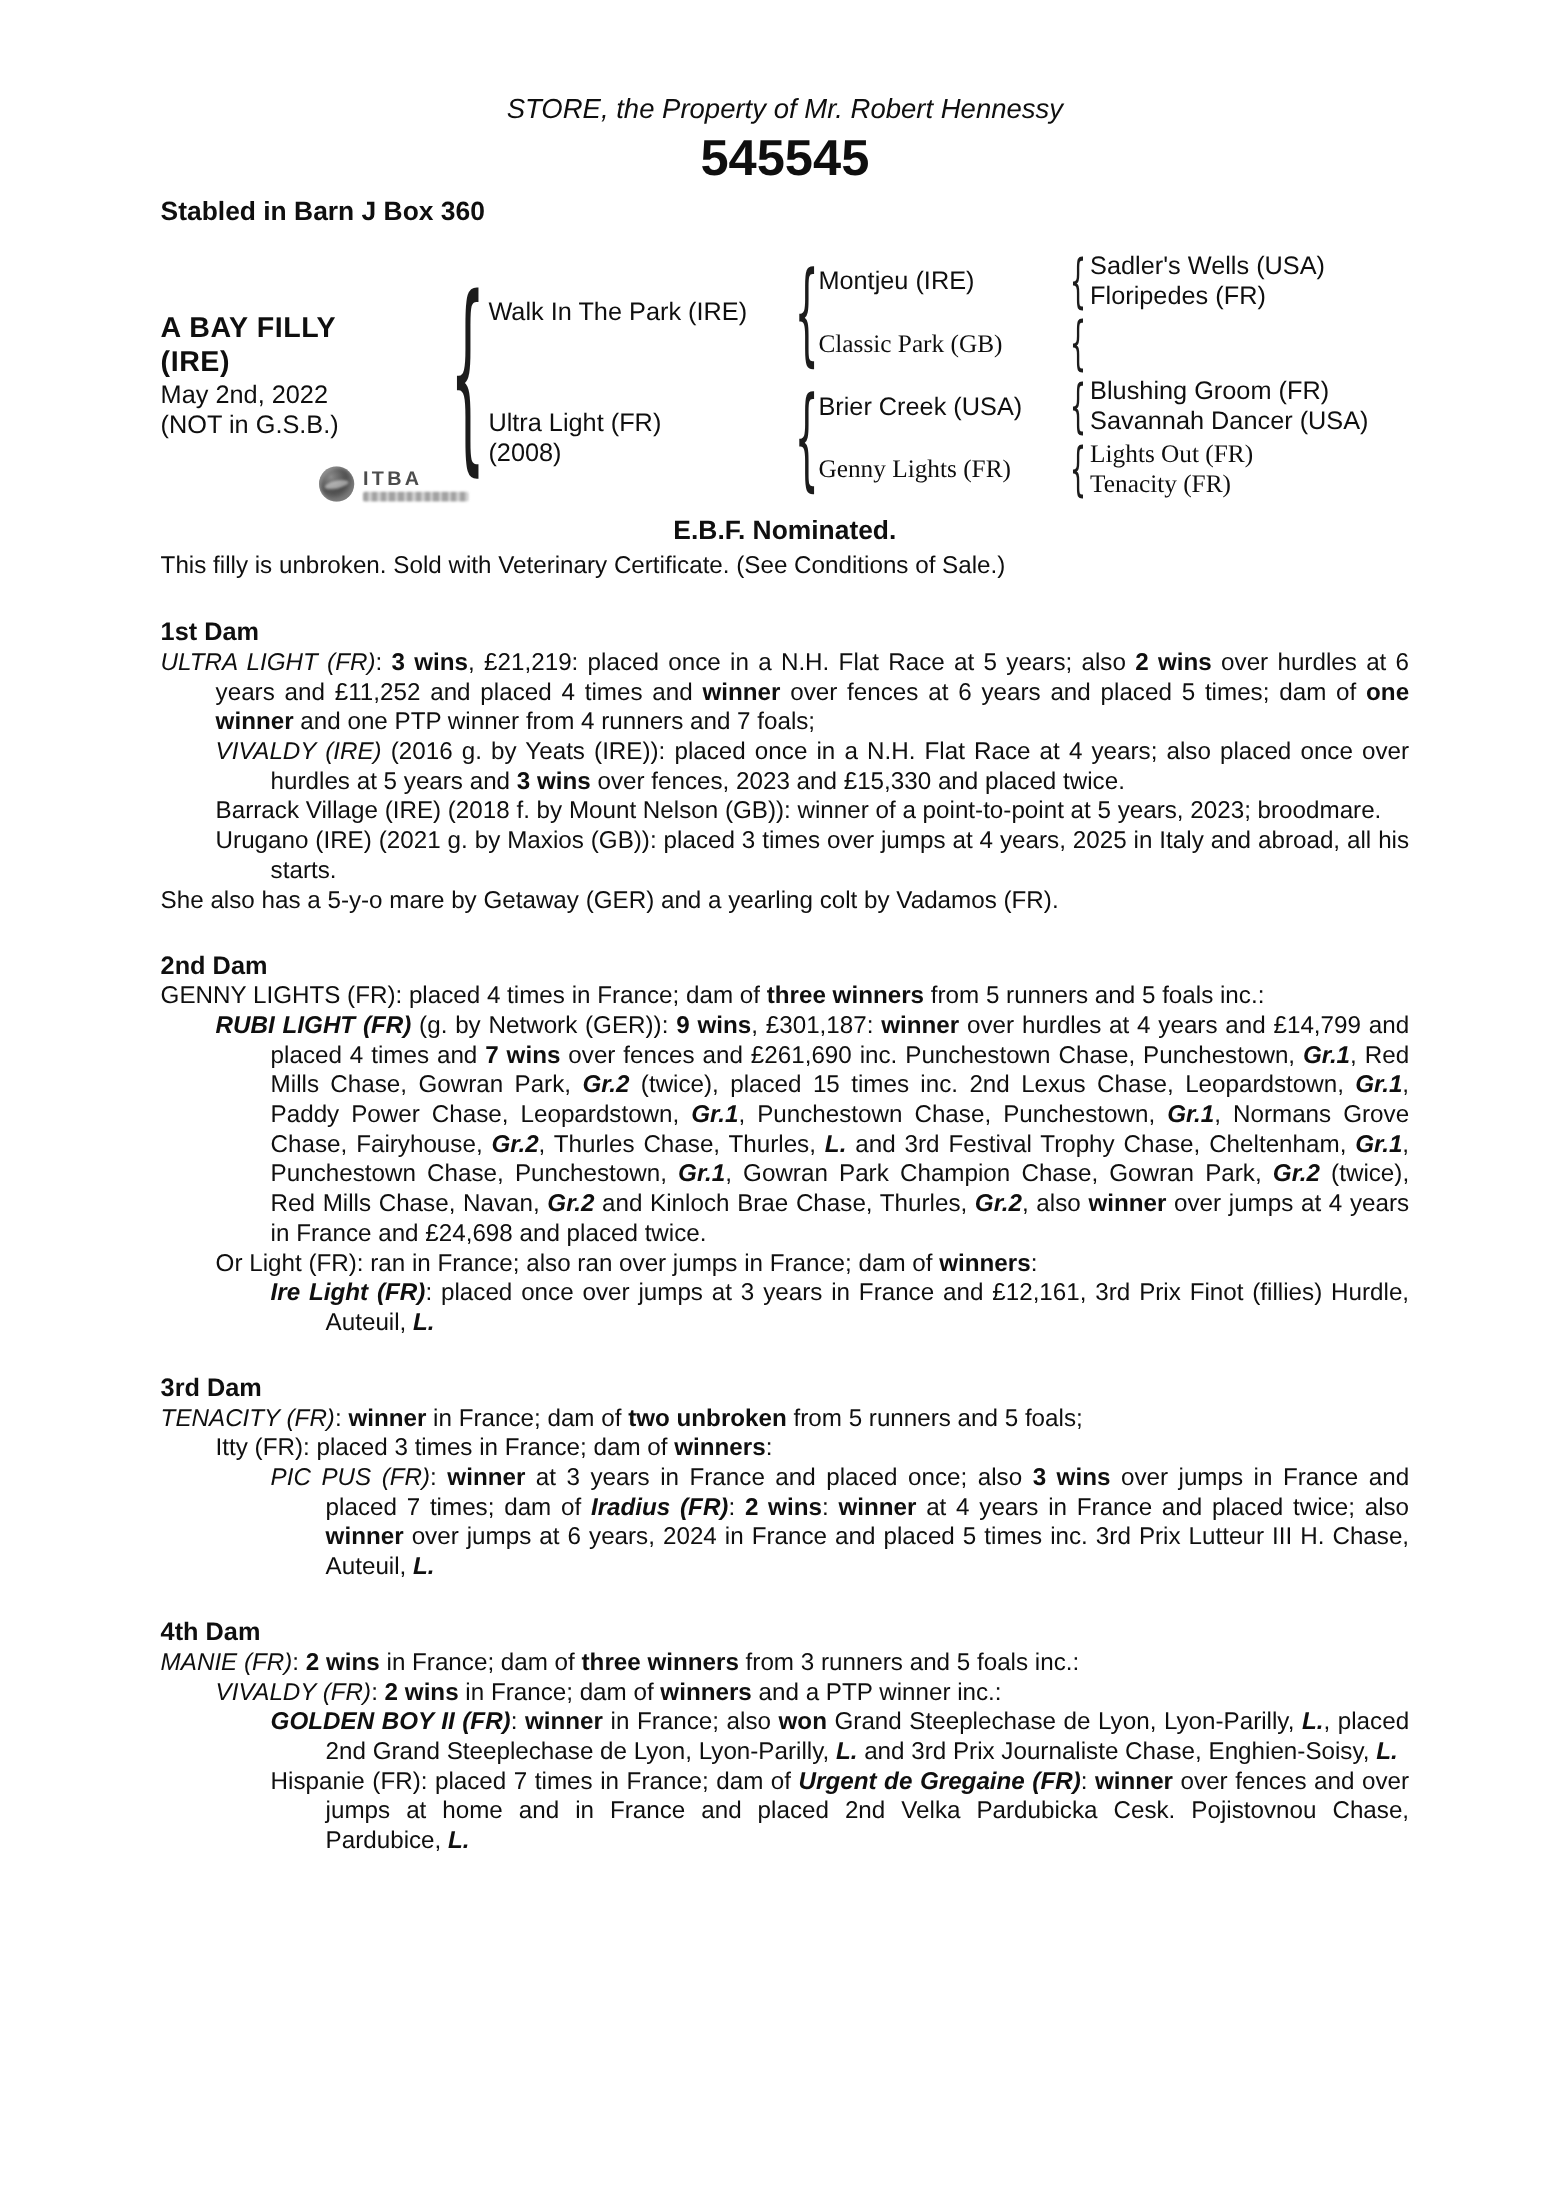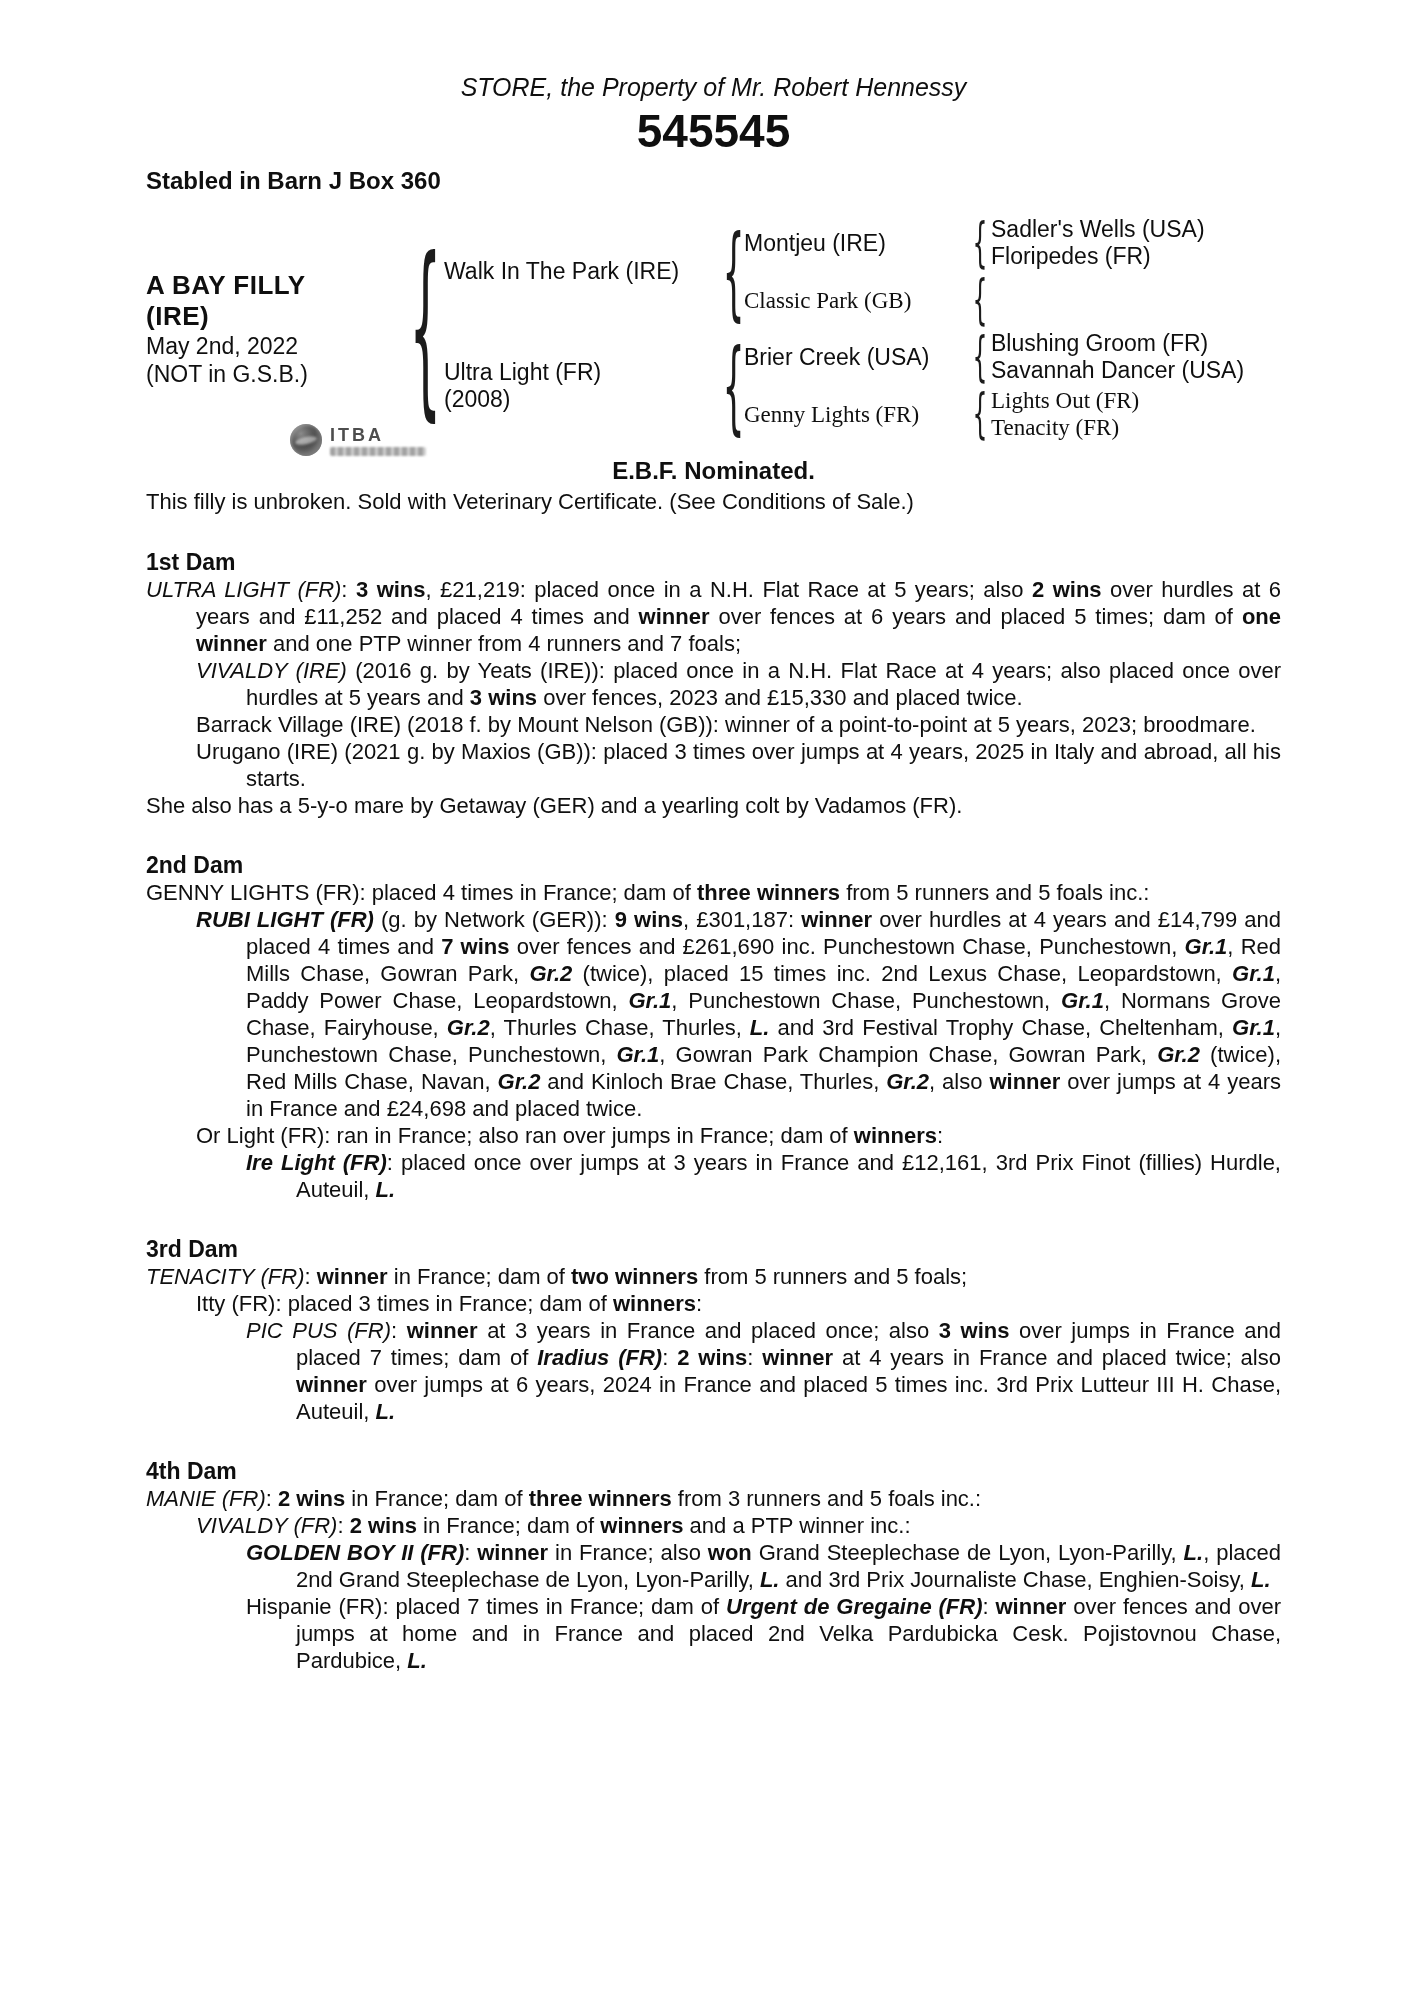--- a/index.html
+++ b/index.html
@@ -6,21 +6,21 @@
   .page{
     position:relative;
     width:1424px;height:2000px;
     background:#ffffff;
     color:#0f0f0f;
     font-family:"Liberation Sans","DejaVu Sans",sans-serif;
     font-size:22px;line-height:27px;
     overflow:hidden;
     margin:0 auto;
   }
-  .content{position:absolute;left:146px;top:0;width:1135px;}
+  .content{position:absolute;left:146px;top:12px;width:1135px;}
   .title{margin-top:72px;text-align:center;font-style:italic;font-size:25px;line-height:30px;}
   .lot-row{display:flex;justify-content:center;margin-top:4px;font-weight:700;font-size:46px;line-height:50px;}
   .stabled{margin-top:10px;font-weight:700;font-size:24px;line-height:30px;}
 
   
   .pedigree{display:flex;align-items:center;margin-top:20px;}
   .horse-block{width:260px;}
   .horse-name{font-weight:700;font-size:26px;line-height:31px;letter-spacing:0.5px;}
   .horse-meta{font-size:23px;line-height:28px;}
   .ped-halves{display:flex;flex-direction:column;}
@@ -154,21 +154,21 @@
         </div>
         <div class="dam-section">
           <div class="dam-heading">2nd Dam</div>
           <p class="para ind0"><span>GENNY LIGHTS (FR): placed 4 times in France; dam of </span><span class="s-b">three winners</span><span> from 5 runners and 5 foals inc.:</span></p>
           <p class="para ind1"><span class="s-bi">RUBI LIGHT (FR)</span><span> (g. by Network (GER)): </span><span class="s-b">9 wins</span><span>, £301,187: </span><span class="s-b">winner</span><span> over hurdles at 4 years and £14,799 and placed 4 times and </span><span class="s-b">7 wins</span><span> over fences and £261,690 inc. Punchestown Chase, Punchestown, </span><span class="s-bi">Gr.1</span><span>, Red Mills Chase, Gowran Park, </span><span class="s-bi">Gr.2</span><span> (twice), placed 15 times inc. 2nd Lexus Chase, Leopardstown, </span><span class="s-bi">Gr.1</span><span>, Paddy Power Chase, Leopardstown, </span><span class="s-bi">Gr.1</span><span>, Punchestown Chase, Punchestown, </span><span class="s-bi">Gr.1</span><span>, Normans Grove Chase, Fairyhouse, </span><span class="s-bi">Gr.2</span><span>, Thurles Chase, Thurles, </span><span class="s-bi">L.</span><span> and 3rd Festival Trophy Chase, Cheltenham, </span><span class="s-bi">Gr.1</span><span>, Punchestown Chase, Punchestown, </span><span class="s-bi">Gr.1</span><span>, Gowran Park Champion Chase, Gowran Park, </span><span class="s-bi">Gr.2</span><span> (twice), Red Mills Chase, Navan, </span><span class="s-bi">Gr.2</span><span> and Kinloch Brae Chase, Thurles, </span><span class="s-bi">Gr.2</span><span>, also </span><span class="s-b">winner</span><span> over jumps at 4 years in France and £24,698 and placed twice.</span></p>
           <p class="para ind1"><span>Or Light (FR): ran in France; also ran over jumps in France; dam of </span><span class="s-b">winners</span><span>:</span></p>
           <p class="para ind2"><span class="s-bi">Ire Light (FR)</span><span>: placed once over jumps at 3 years in France and £12,161, 3rd Prix Finot (fillies) Hurdle, Auteuil, </span><span class="s-bi">L.</span></p>
         </div>
         <div class="dam-section">
           <div class="dam-heading">3rd Dam</div>
-          <p class="para ind0"><span class="s-i">TENACITY (FR)</span><span>: </span><span class="s-b">winner</span><span> in France; dam of </span><span class="s-b">two winners</span><span> from 5 runners and 5 foals;</span></p>
+          <p class="para ind0"><span class="s-i">TENACITY (FR)</span><span>: </span><span class="s-b">winner</span><span> in France; dam of </span><span class="s-b">two unbroken</span><span> from 5 runners and 5 foals;</span></p>
           <p class="para ind1"><span>Itty (FR): placed 3 times in France; dam of </span><span class="s-b">winners</span><span>:</span></p>
           <p class="para ind2"><span class="s-i">PIC PUS (FR)</span><span>: </span><span class="s-b">winner</span><span> at 3 years in France and placed once; also </span><span class="s-b">3 wins</span><span> over jumps in France and placed 7 times; dam of </span><span class="s-bi">Iradius (FR)</span><span>: </span><span class="s-b">2 wins</span><span>: </span><span class="s-b">winner</span><span> at 4 years in France and placed twice; also </span><span class="s-b">winner</span><span> over jumps at 6 years, 2024 in France and placed 5 times inc. 3rd Prix Lutteur III H. Chase, Auteuil, </span><span class="s-bi">L.</span></p>
         </div>
         <div class="dam-section">
           <div class="dam-heading">4th Dam</div>
           <p class="para ind0"><span class="s-i">MANIE (FR)</span><span>: </span><span class="s-b">2 wins</span><span> in France; dam of </span><span class="s-b">three winners</span><span> from 3 runners and 5 foals inc.:</span></p>
           <p class="para ind1"><span class="s-i">VIVALDY (FR)</span><span>: </span><span class="s-b">2 wins</span><span> in France; dam of </span><span class="s-b">winners</span><span> and a PTP winner inc.:</span></p>
           <p class="para ind2"><span class="s-bi">GOLDEN BOY II (FR)</span><span>: </span><span class="s-b">winner</span><span> in France; also </span><span class="s-b">won</span><span> Grand Steeplechase de Lyon, Lyon-Parilly, </span><span class="s-bi">L.</span><span>, placed 2nd Grand Steeplechase de Lyon, Lyon-Parilly, </span><span class="s-bi">L.</span><span> and 3rd Prix Journaliste Chase, Enghien-Soisy, </span><span class="s-bi">L.</span></p>
           <p class="para ind2"><span>Hispanie (FR): placed 7 times in France; dam of </span><span class="s-bi">Urgent de Gregaine (FR)</span><span>: </span><span class="s-b">winner</span><span> over fences and over jumps at home and in France and placed 2nd Velka Pardubicka Cesk. Pojistovnou Chase, Pardubice, </span><span class="s-bi">L.</span></p>
         </div>

